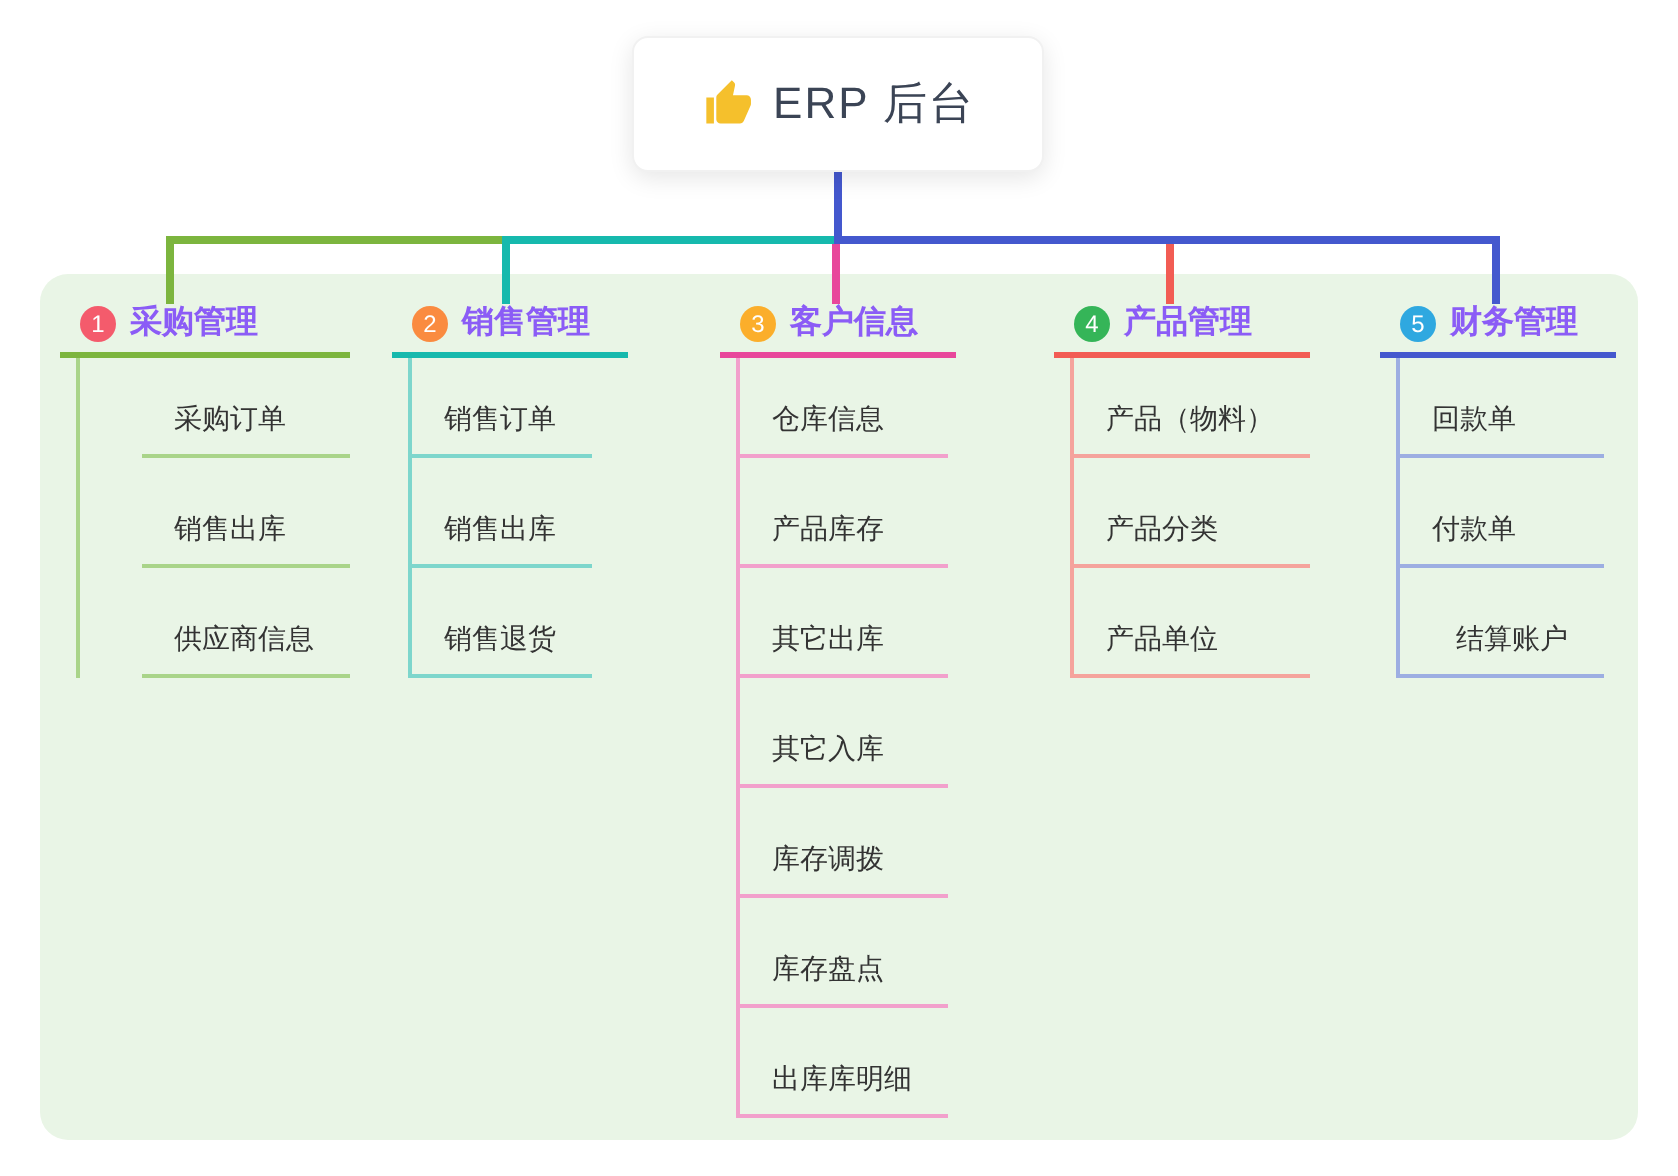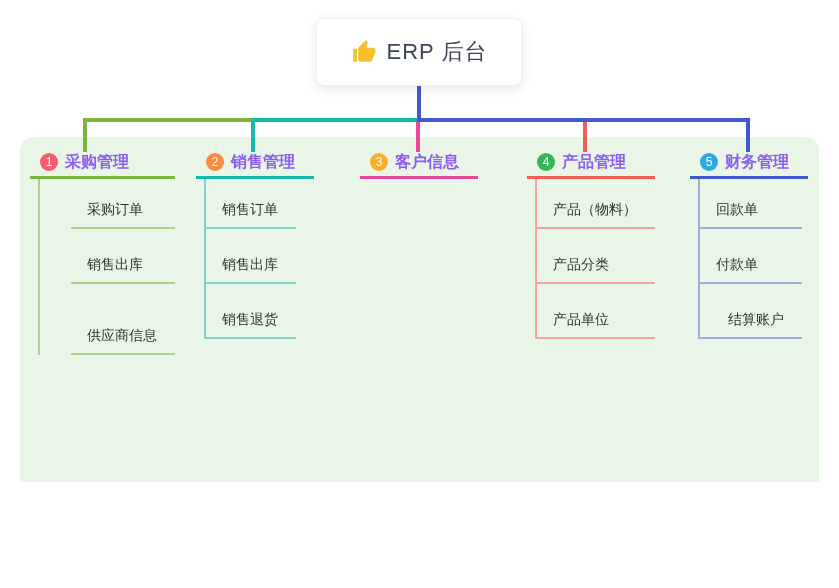--- a/index.html
+++ b/index.html
@@ -1,18 +1,18 @@
 <!DOCTYPE html>
 <html><head>
 <meta charset="utf-8">
 <style>
   * { margin:0; padding:0; box-sizing:border-box; }
   html,body { width:839px; height:588px; background:#ffffff;
               font-family:"Liberation Sans","DejaVu Sans",sans-serif; }
-  .stage { position:relative; width:839px; height:482px; overflow:hidden; }
+  .stage { position:relative; width:839px; height:588px; overflow:hidden; }
 
   
   .panel { position:absolute; left:20px; top:137px; width:799px; height:433px;
            background:#E9F5E6; border-radius:14px; }
 
   
   .root-node { position:absolute; left:316px; top:18px; width:206px; height:68px;
                background:#ffffff; border:1px solid #f1f1f1; border-radius:8px;
                box-shadow:0 3px 12px rgba(0,0,0,0.10);
                display:flex; align-items:center; justify-content:center; gap:10px; }
@@ -64,41 +64,50 @@
   </div>
 
   <div class="branch" style="left:30px;">
     <div class="branch-title" style="border-bottom-color: rgb(124, 181, 62);">
       <span class="badge" style="background-color: rgb(244, 91, 108);">1</span>
       <span class="branch-label">采购管理</span>
     </div>
     <ul class="children" style="border-left-color: rgb(169, 212, 137); padding-left: 31px;">
       <li style="border-bottom-color: rgb(169, 212, 137);">采购订单</li>
       <li style="border-bottom-color: rgb(169, 212, 137);">销售出库</li>
-      <li style="border-bottom-color: rgb(169, 212, 137); margin-top: 16px;">供应商信息</li>
+      <li style="border-bottom-color: rgb(169, 212, 137);">供应商信息</li>
     </ul>
   </div>
 
   <div class="branch" style="left:196px;">
     <div class="branch-title" style="border-bottom-color: rgb(22, 185, 173);">
       <span class="badge" style="background-color: rgb(250, 139, 64);">2</span>
       <span class="branch-label">销售管理</span>
     </div>
     <ul class="children" style="border-left-color: rgb(125, 214, 204);">
       <li style="border-bottom-color: rgb(125, 214, 204);">销售订单</li>
       <li style="border-bottom-color: rgb(125, 214, 204);">销售出库</li>
       <li style="border-bottom-color: rgb(125, 214, 204);">销售退货</li>
     </ul>
   </div>
 
   <div class="branch" style="left:360px;">
     <div class="branch-title" style="border-bottom-color: rgb(232, 71, 155);">
       <span class="badge" style="background-color: rgb(251, 174, 43);">3</span>
       <span class="branch-label">客户信息</span>
     </div>
+    <ul class="children" style="border-left-color: rgb(242, 160, 204);">
+      <li style="border-bottom-color: rgb(242, 160, 204);">仓库信息</li>
+      <li style="border-bottom-color: rgb(242, 160, 204);">产品库存</li>
+      <li style="border-bottom-color: rgb(242, 160, 204);">其它出库</li>
+      <li style="border-bottom-color: rgb(242, 160, 204);">其它入库</li>
+      <li style="border-bottom-color: rgb(242, 160, 204);">库存调拨</li>
+      <li style="border-bottom-color: rgb(242, 160, 204);">库存盘点</li>
+      <li style="border-bottom-color: rgb(242, 160, 204);">出库库明细</li>
+    </ul>
   </div>
 
   <div class="branch" style="left:527px;">
     <div class="branch-title" style="border-bottom-color: rgb(242, 92, 84);">
       <span class="badge" style="background-color: rgb(53, 181, 88);">4</span>
       <span class="branch-label">产品管理</span>
     </div>
     <ul class="children" style="border-left-color: rgb(245, 163, 156);">
       <li style="border-bottom-color: rgb(245, 163, 156);">产品（物料）</li>
       <li style="border-bottom-color: rgb(245, 163, 156);">产品分类</li>

